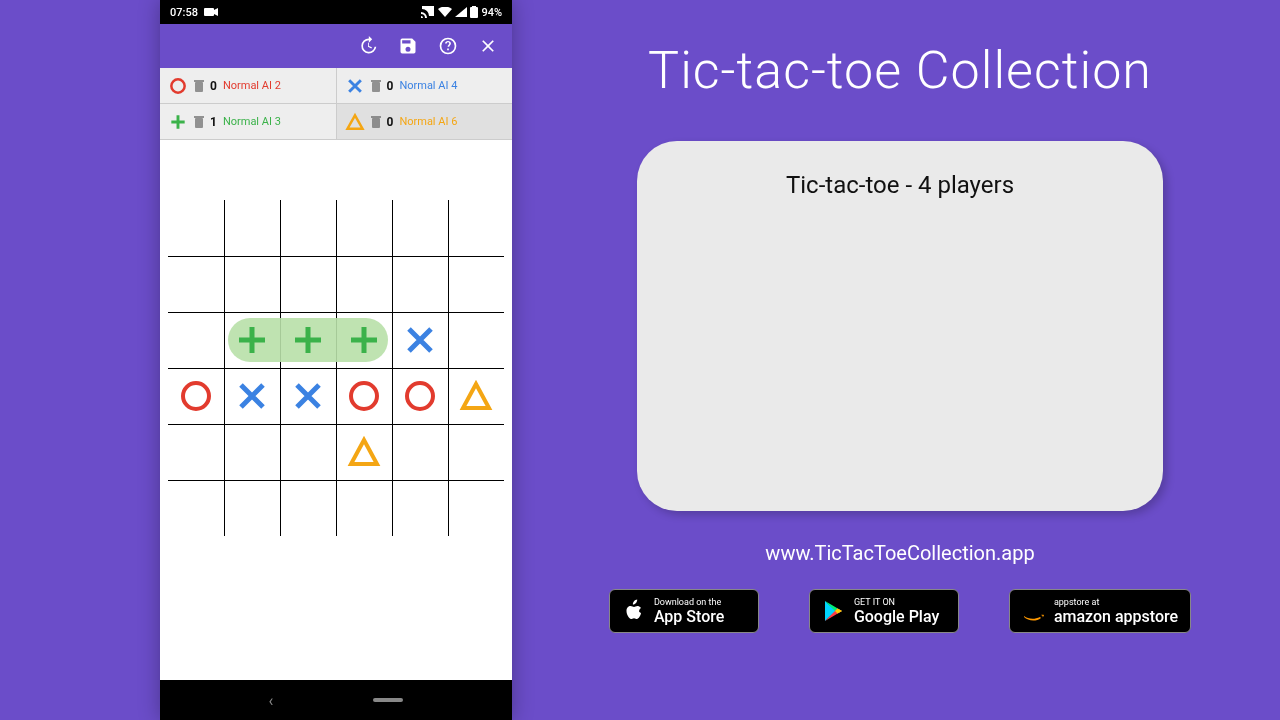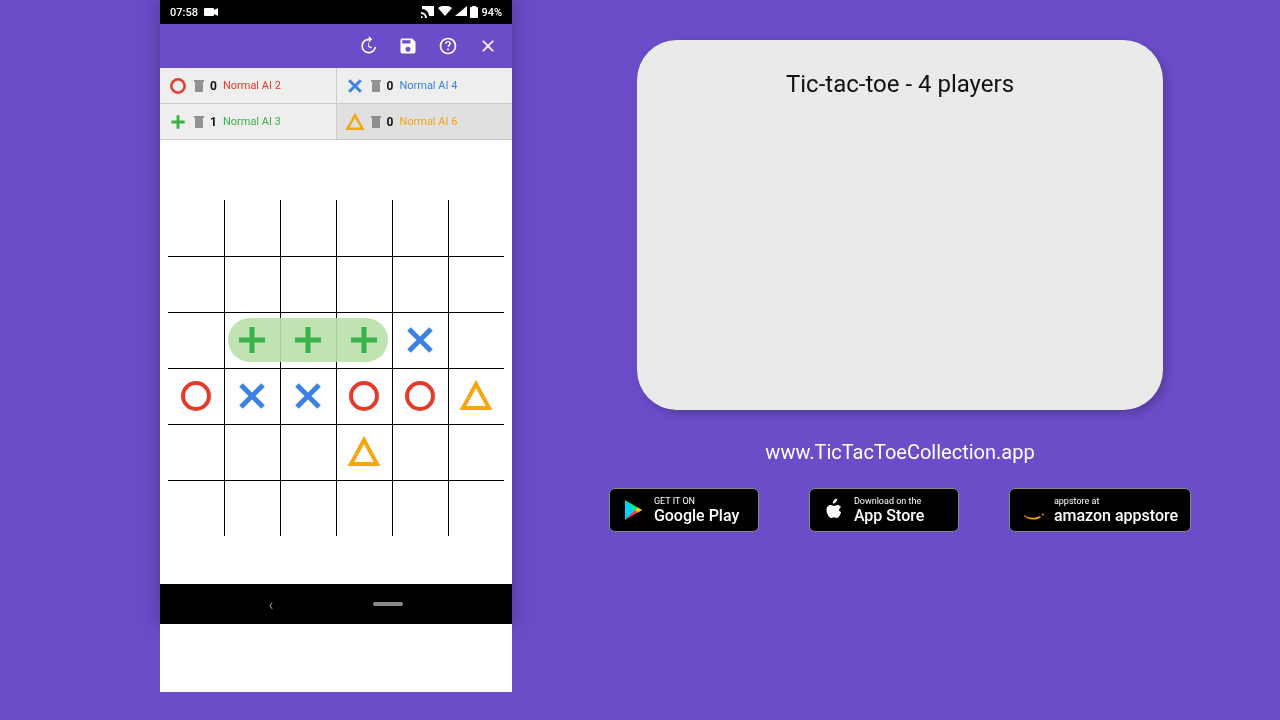--- a/index.html
+++ b/index.html
@@ -6,31 +6,31 @@
 body {
   width: 1280px; height: 720px;
   background: #6b4dc9;
   font-family: -apple-system, Roboto, Arial, sans-serif;
   position: relative;
   overflow: hidden;
 }
 .phone {
   position: absolute;
   left: 160px; top: 0;
-  width: 352px; height: 624px;
+  width: 352px; height: 720px;
   background: #fdba74;
   box-shadow: 0 0 20px rgba(0,0,0,0.3);
 }
 .status-bar {
   height: 24px; background: #000; color: #fff;
   display: flex; align-items: center; padding: 0 10px;
   font-size: 11px; font-weight: 500;
 }
 .status-left { display: flex; align-items: center; gap: 6px; }
-.status-right { margin-left: auto; display: flex; align-items: flex-start; gap: 3px; }
+.status-right { margin-left: auto; display: flex; align-items: center; gap: 3px; }
 .app-bar {
   height: 44px; background: #6b4dc9;
   display: flex; align-items: center; justify-content: flex-end;
   padding: 0 14px; gap: 20px;
 }
 .app-bar svg { fill: #fff; }
 .player-row {
   display: flex; height: 36px;
   background: #eee;
 }
@@ -263,47 +263,48 @@
       </div>
   </div>
 
   <div class="nav-bar">
     <span class="nav-back">‹</span>
     <div class="nav-home"></div>
   </div>
 </div>
 
 <div class="right-side">
+  <h1 class="main-title">Tic-tac-toe Collection</h1>
   <div class="info-card">
     <h2>Tic-tac-toe - 4 players</h2>
   </div>
   <div class="url">www.TicTacToeCollection.app</div>
   <div class="stores">
+    <div class="store-badge">
+      <svg class="store-icon" viewBox="0 0 24 24" fill="#fff">
+          <path d="M17 12.5c0-2.5 2-3.5 2-3.5-1-1.5-2.8-2-3.5-2-1.5 0-2.5 1-3.5 1s-2-1-3.5-1c-2 0-4 1.5-4 5 0 4 3 8 4.5 8 1 0 1.5-.8 3-.8s2 .8 3 .8c1.5 0 4-4 4-6-1.5-.5-2-1.5-2-2zM14 4c.8-1 1.3-2.3 1.2-3.5-1.1.1-2.4.8-3.2 1.7-.7.8-1.3 2.1-1.1 3.3 1.2.1 2.4-.6 3.1-1.5z"></path>
+        </svg>
+      <div>
+          <div class="small">Download on the</div>
+          <div class="big">App Store</div>
+        </div>
+    </div>
     <div class="store-badge">
       <svg class="store-icon" viewBox="0 0 24 24">
           <path d="M3 2v20l11-10z" fill="#00d4ff"></path>
           <path d="M3 2l17 10-4.5 2.5L3 2z" fill="#00f076"></path>
           <path d="M3 22l17-10-4.5-2.5L3 22z" fill="#ff3a44"></path>
           <path d="M15.5 9.5L20 12l-4.5 2.5L13 12z" fill="#ffce00"></path>
         </svg>
       <div>
           <div class="small">GET IT ON</div>
           <div class="big">Google Play</div>
         </div>
     </div>
     <div class="store-badge">
-      <svg class="store-icon" viewBox="0 0 24 24" fill="#fff">
-          <path d="M17 12.5c0-2.5 2-3.5 2-3.5-1-1.5-2.8-2-3.5-2-1.5 0-2.5 1-3.5 1s-2-1-3.5-1c-2 0-4 1.5-4 5 0 4 3 8 4.5 8 1 0 1.5-.8 3-.8s2 .8 3 .8c1.5 0 4-4 4-6-1.5-.5-2-1.5-2-2zM14 4c.8-1 1.3-2.3 1.2-3.5-1.1.1-2.4.8-3.2 1.7-.7.8-1.3 2.1-1.1 3.3 1.2.1 2.4-.6 3.1-1.5z"></path>
-        </svg>
-      <div>
-          <div class="small">Download on the</div>
-          <div class="big">App Store</div>
-        </div>
-    </div>
-    <div class="store-badge">
       <svg class="store-icon" viewBox="0 0 24 24">
           <path d="M2 17c4 3 10 4 16 1l1 1c-5 4-13 3-17-1z" fill="#ff9900"></path>
           <path d="M19 16c1-.5 2-.5 3 0-.3 1-.8 2-1.5 2.5.5-1 .3-2-1.5-2.5z" fill="#ff9900"></path>
         </svg>
       <div>
           <div class="small">appstore at</div>
           <div class="big" style="font-size:16px">amazon appstore</div>
         </div>
     </div>
   </div>

